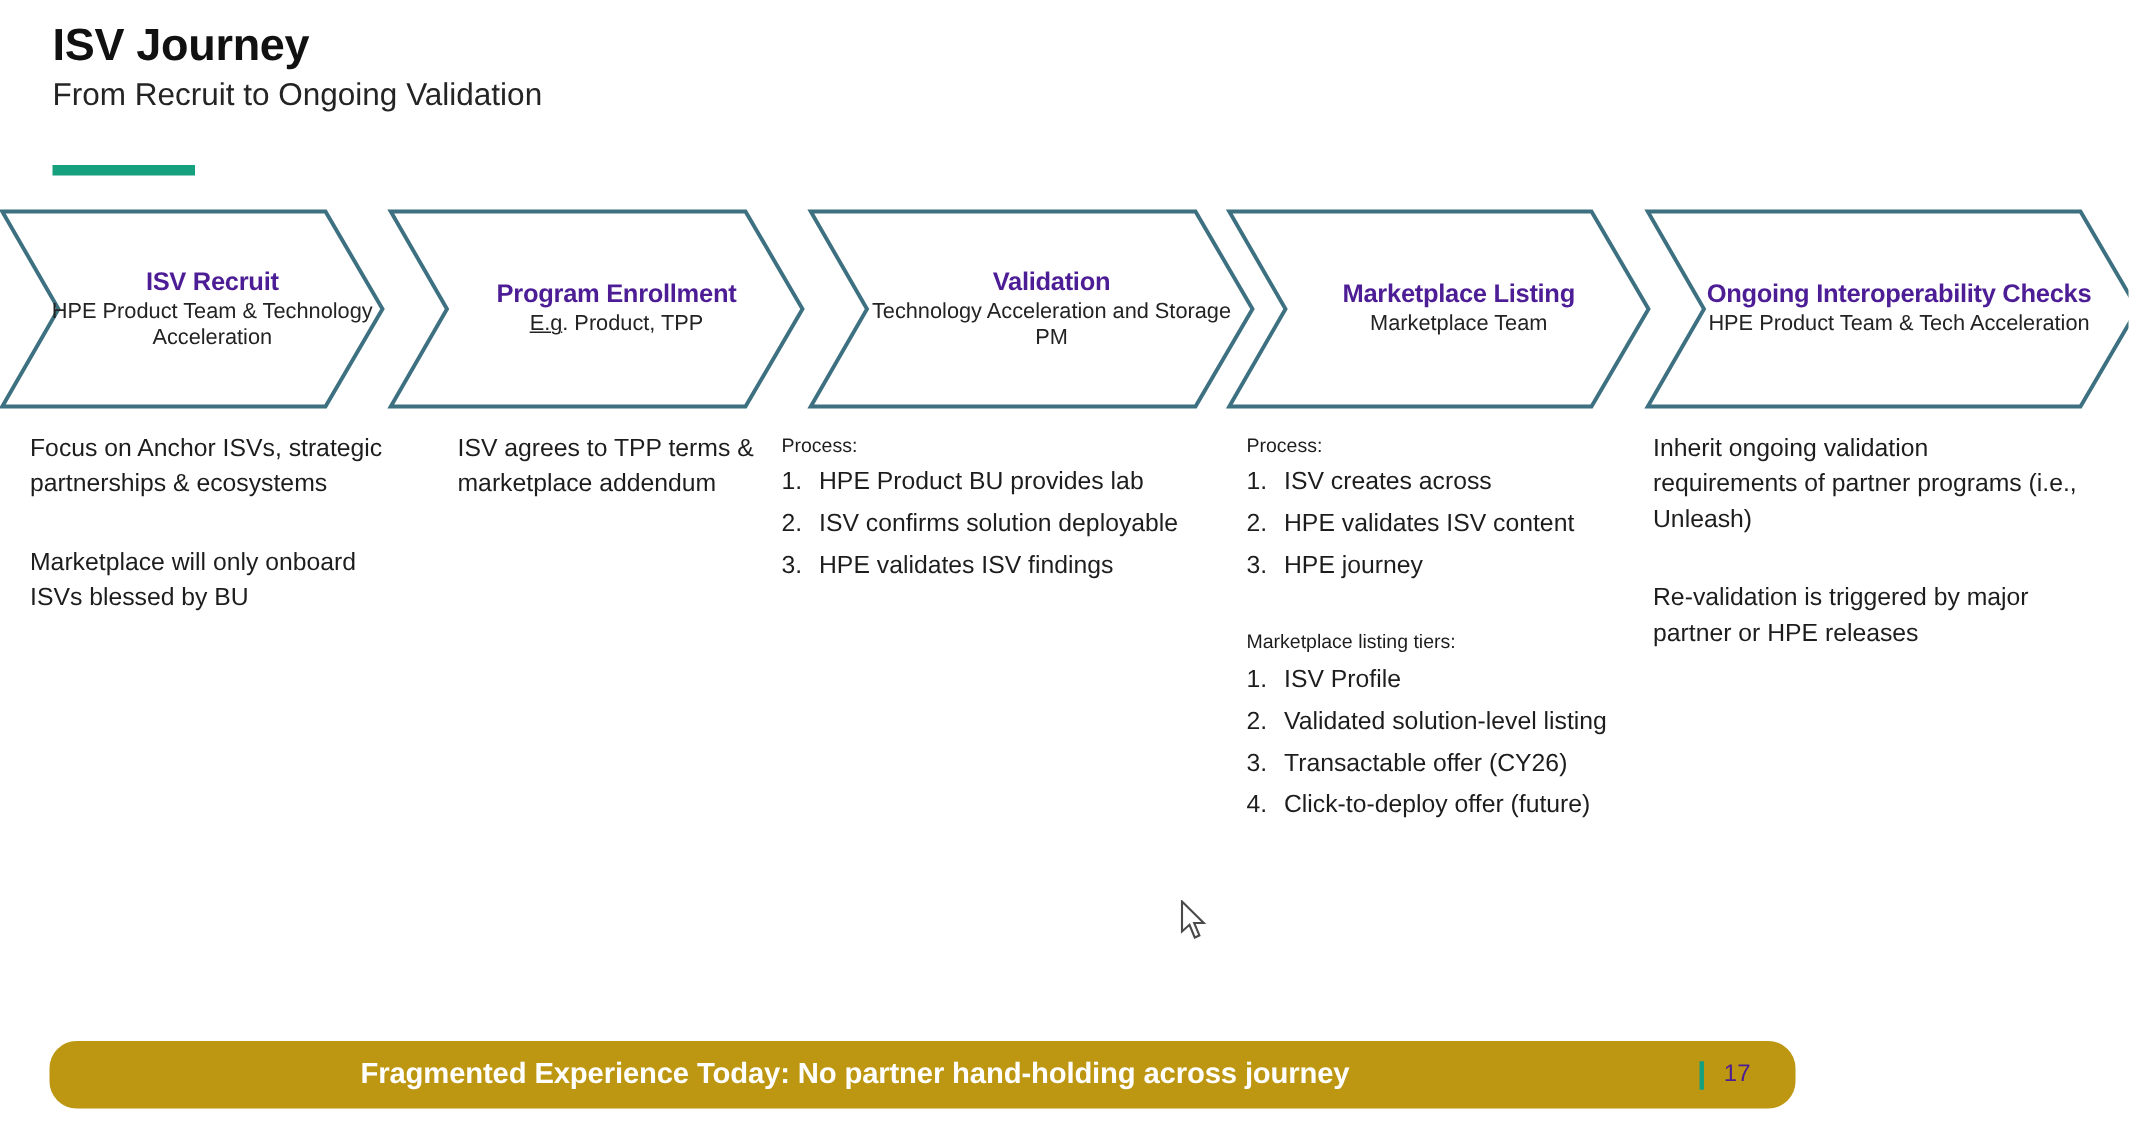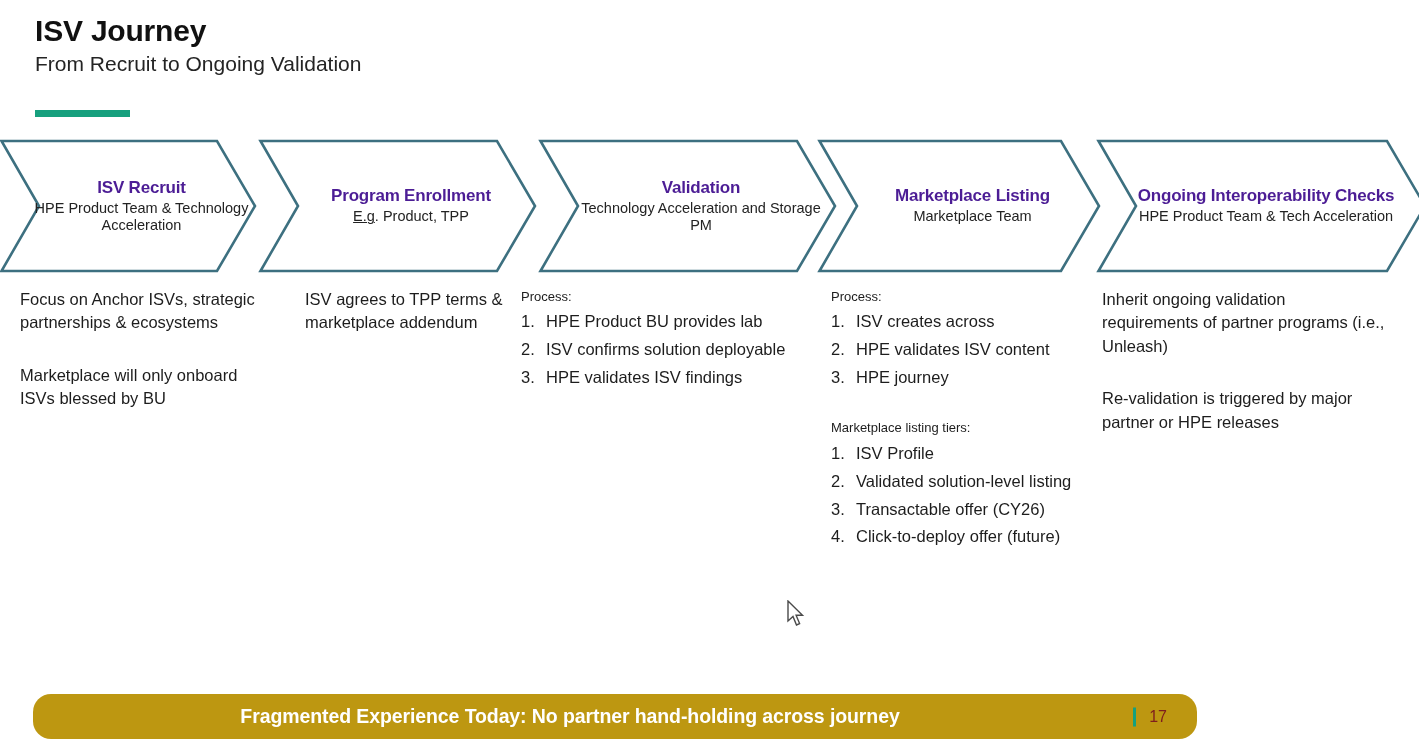--- a/index.html
+++ b/index.html
@@ -137,21 +137,21 @@
   }
   .page-mark {
     position: absolute;
     right: 30px; top: 50%;
     transform: translateY(-50%);
     display: flex;
     align-items: center;
     gap: 13px;
   }
   .page-tick { width: 3px; height: 19px; background: #17a07e; }
-  .page-num { font-size: 16px; color: #7f1d1d; }
+  .page-num { font-size: 16px; color: #4c1d95; }
 
   
   .cursor { position: absolute; left: 786px; top: 600px; }
 </style>
 </head>
 <body>
 
 <div id="slide">
 
   <div class="title-block">

